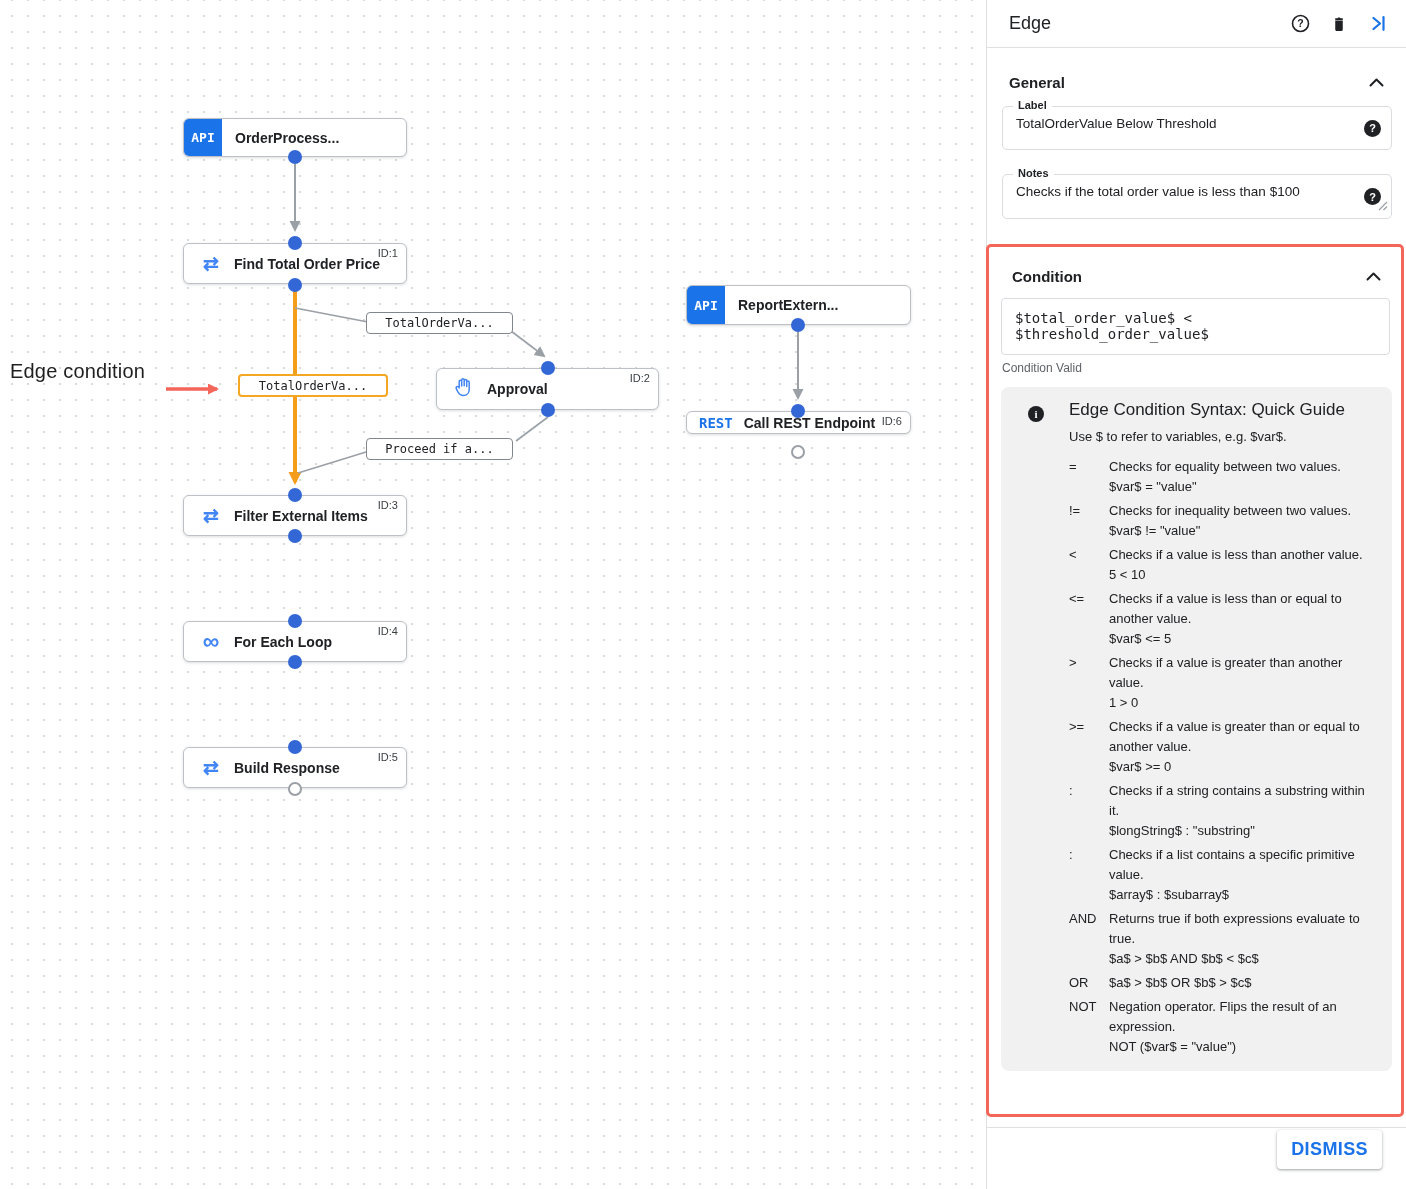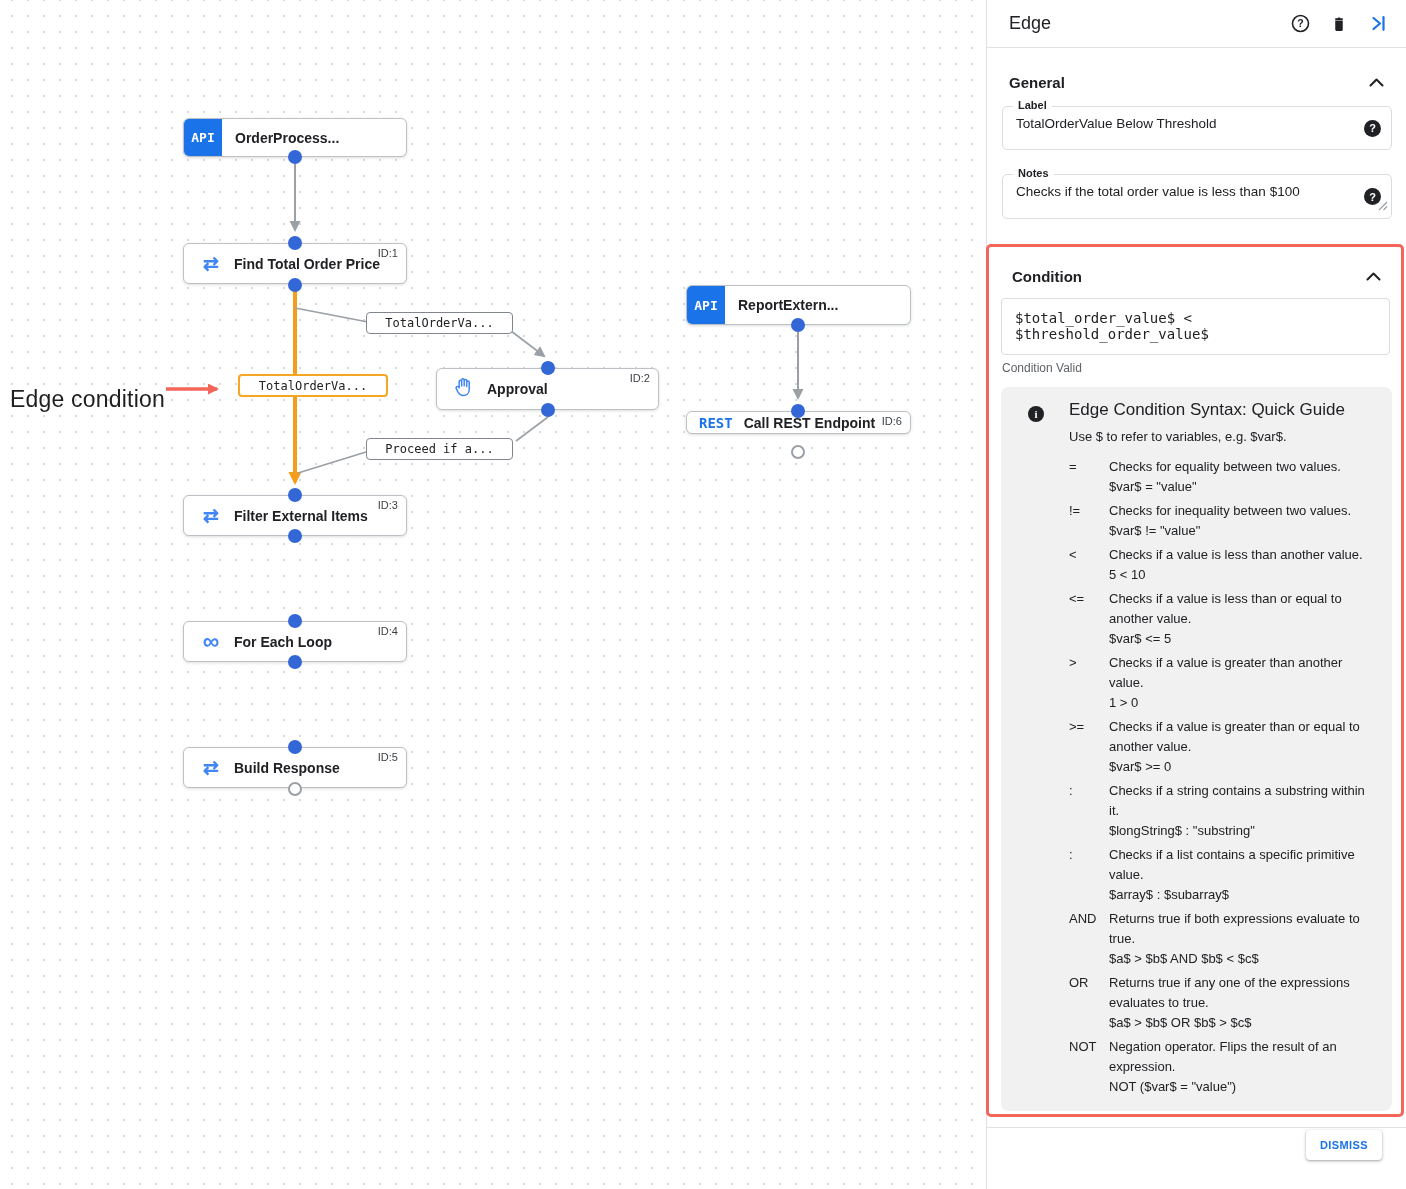--- a/index.html
+++ b/index.html
@@ -26,21 +26,21 @@
   .glyph-loop { font-size:23px; }
 
   .dot { position:absolute; width:14px; height:14px; border-radius:50%; background:#3367d6; }
   .dot-hollow { background:#fff; border:2.5px solid #9aa0a6; }
 
   .edge-label { position:absolute; background:#fff; border:1px solid #80868b; border-radius:4px;
     display:flex; align-items:center; justify-content:center;
     font-family:"DejaVu Sans Mono", monospace; font-size:12px; color:#202124; white-space:nowrap; }
   .edge-label.highlight { border:2px solid #f9a825; border-color:#f5a623; }
 
-  .annotation-text { position:absolute; left:10px; top:386px; font-size:23px; font-weight:500;
+  .annotation-text { position:absolute; left:10px; top:360px; font-size:20px; font-weight:500;
     color:#1f1f1f; letter-spacing:.2px; }
 
   
   .panel { position:absolute; left:986px; top:0; width:420px; height:1189px; background:#fff;
     border-left:1px solid #e0e0e0; }
   .panel-header { height:48px; display:flex; align-items:center; padding:0 18px 0 22px;
     border-bottom:1px solid #e0e0e0;gap:32px; }
   .panel-title { font-size:18px; color:#202124; flex:1; }
   .header-icons { display:flex; align-items:center; gap:19px; }
   .icon-btn { width:20px; height:20px; display:flex; align-items:center; justify-content:center; cursor:pointer; }
@@ -78,21 +78,21 @@
   .guide-sub { font-size:13px; color:#202124; margin-top:9px; }
   .guide-rows { margin:13px 0 0 41px; }
   .g-row { display:grid; grid-template-columns:40px 1fr; margin-bottom:4px; }
   .g-op { font-size:13px; color:#202124; line-height:20px; }
   .g-desc, .g-ex { font-size:13px; color:#202124; line-height:20px; }
 
   .panel-footer { border-top:1px solid #e0e0e0; margin-top:10px; display:flex;
     justify-content:flex-end; padding:3px 24px 0 0; }
   .dismiss-btn { margin-top:-1px; background:#fff; border:0; border-radius:4px;
     box-shadow:0 1px 2px rgba(60,64,67,.3), 0 1px 3px 1px rgba(60,64,67,.15);
-    color:#1a73e8; font-family:"Liberation Sans", sans-serif; font-size:11px; font-weight:700;
+    color:#1a73e8; font-family:"Liberation Sans", sans-serif; font-size:18px; font-weight:700;
     letter-spacing:.4px; padding:9px 14px; cursor:pointer; }
 </style>
 </head>
 <body>
 
 <div class="canvas">
 
   <svg class="edges-svg" width="986" height="1189">
     <defs>
       <marker id="mGray" markerUnits="userSpaceOnUse" markerWidth="14" markerHeight="14" refX="9" refY="5.5" orient="auto">
@@ -319,21 +319,20 @@
         <div class="g-row">
           <span class="g-op">AND</span>
           <span>
               <div class="g-desc">Returns true if both expressions evaluate to true.</div>
               <div class="g-ex">$a$ &gt; $b$ AND $b$ &lt; $c$</div>
             </span>
         </div>
         <div class="g-row">
           <span class="g-op">OR</span>
           <span>
-              <div class="g-desc">Returns true if any one of the expressions evaluates to true.</div>
               <div class="g-ex">$a$ &gt; $b$ OR $b$ &gt; $c$</div>
             </span>
         </div>
         <div class="g-row">
           <span class="g-op">NOT</span>
           <span>
               <div class="g-desc">Negation operator. Flips the result of an expression.</div>
               <div class="g-ex">NOT ($var$ = "value")</div>
             </span>
         </div>

